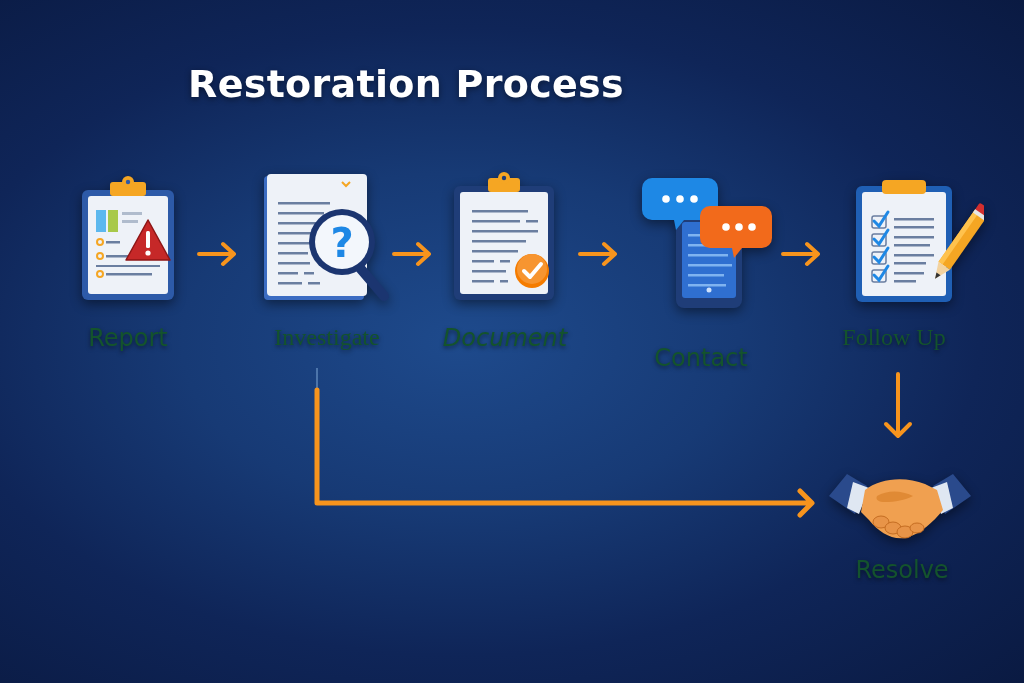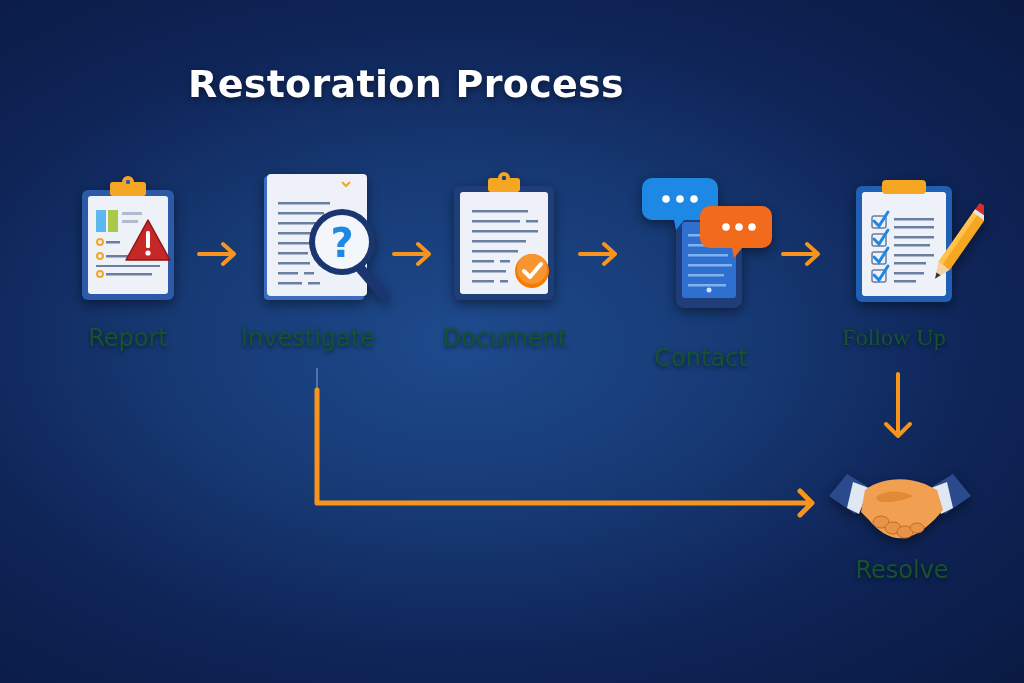--- a/index.html
+++ b/index.html
@@ -73,21 +73,21 @@
         <rect x="62" y="100" width="10" height="2.5"></rect>
       <rect x="36" y="110" width="24" height="2.5"></rect>
         <rect x="66" y="110" width="12" height="2.5"></rect>
     </g>
     <line x1="118" y1="96" x2="142" y2="124" stroke="#1b3570" stroke-width="10" stroke-linecap="round"></line>
     <circle cx="100" cy="70" r="33" fill="#1b3570"></circle>
     <circle cx="100" cy="70" r="27" fill="#f3f7fc"></circle>
     <text x="100" y="85" text-anchor="middle" font-family="DejaVu Sans, sans-serif" font-size="40" font-weight="bold" fill="#1e88e5">?</text>
   </svg>
 </div>
-<div class="label" style="left:208px; top:324px;">Investigate</div>
+<div class="label" style="left:227px; top:324px;font-family:Liberation Serif, serif;">Investigate</div>
 
 <svg class="arrow" style="left:392px; top:240px;" width="42" height="28" viewBox="0 0 42 28">
   <path d="M2 14 H36 M26 4 L37 14 L26 24" stroke="#f7941d" stroke-width="4" fill="none" stroke-linecap="round" stroke-linejoin="round"></path>
 </svg>
 
 <div class="step" style="left:424px; top:172px;">
   <svg width="108" height="132" viewBox="0 0 108 132">
     <rect x="4" y="14" width="100" height="114" rx="6" fill="#1f3d78"></rect>
     <rect x="10" y="20" width="88" height="102" rx="3" fill="#eef2f8"></rect>
     <rect x="38" y="6" width="32" height="14" rx="3" fill="#f5a623"></rect>
@@ -104,21 +104,21 @@
         <rect x="50" y="88" width="10" height="2.5"></rect>
       <rect x="22" y="98" width="34" height="2.5"></rect>
       <rect x="22" y="108" width="22" height="2.5"></rect>
         <rect x="50" y="108" width="8" height="2.5"></rect>
     </g>
     <circle cx="82" cy="99" r="17" fill="#f57c00"></circle>
     <circle cx="82" cy="97" r="15" fill="#f79530"></circle>
     <path d="M74 99 L80 105 L91 92" stroke="#fff" stroke-width="4" fill="none" stroke-linecap="round" stroke-linejoin="round"></path>
   </svg>
 </div>
-<div class="label" style="left:405px; top:324px;">Document</div>
+<div class="label" style="left:405px; top:324px;font-style:italic;">Document</div>
 
 <svg class="arrow" style="left:578px; top:240px;" width="42" height="28" viewBox="0 0 42 28">
   <path d="M2 14 H36 M26 4 L37 14 L26 24" stroke="#f7941d" stroke-width="4" fill="none" stroke-linecap="round" stroke-linejoin="round"></path>
 </svg>
 
 <div class="step" style="left:628px; top:176px;">
   <svg width="140" height="134" viewBox="0 0 140 134">
     <rect x="38" y="38" width="66" height="94" rx="8" fill="#1f3d78"></rect>
     <rect x="44" y="46" width="54" height="76" rx="3" fill="#2f6fd0"></rect>
     <g fill="#7fb3f0">

